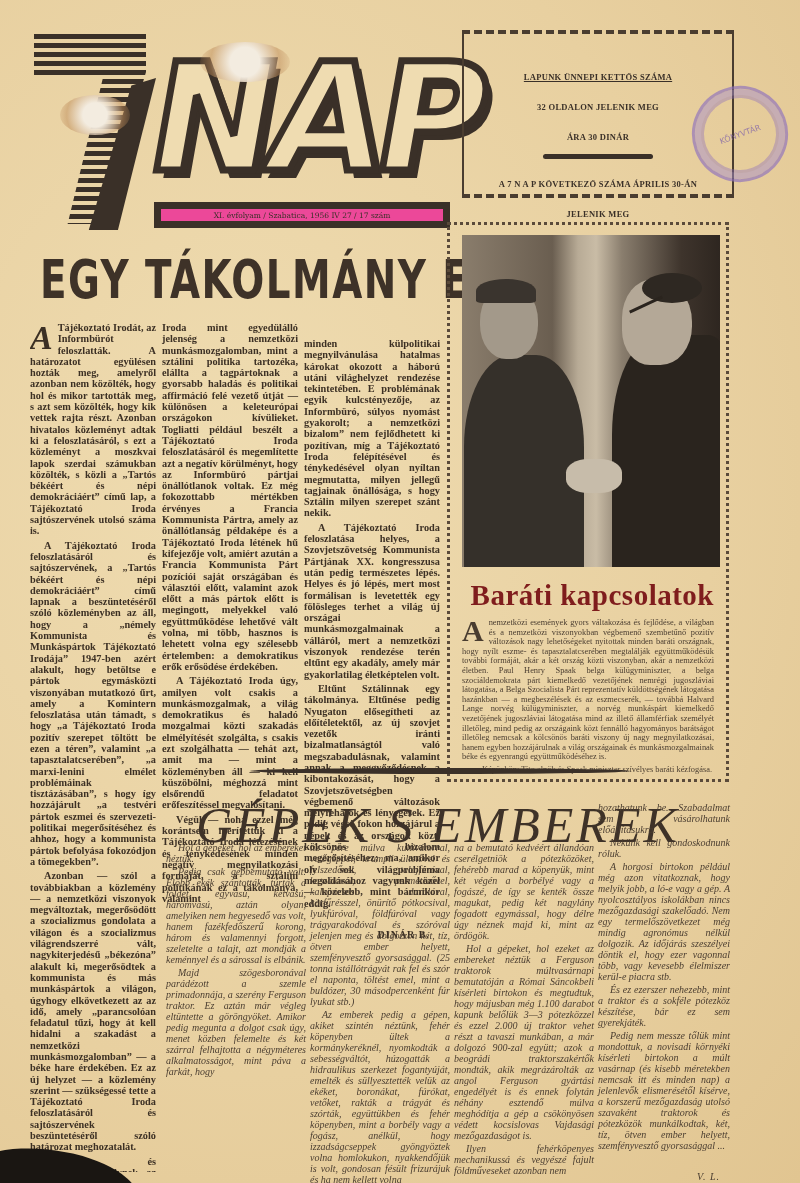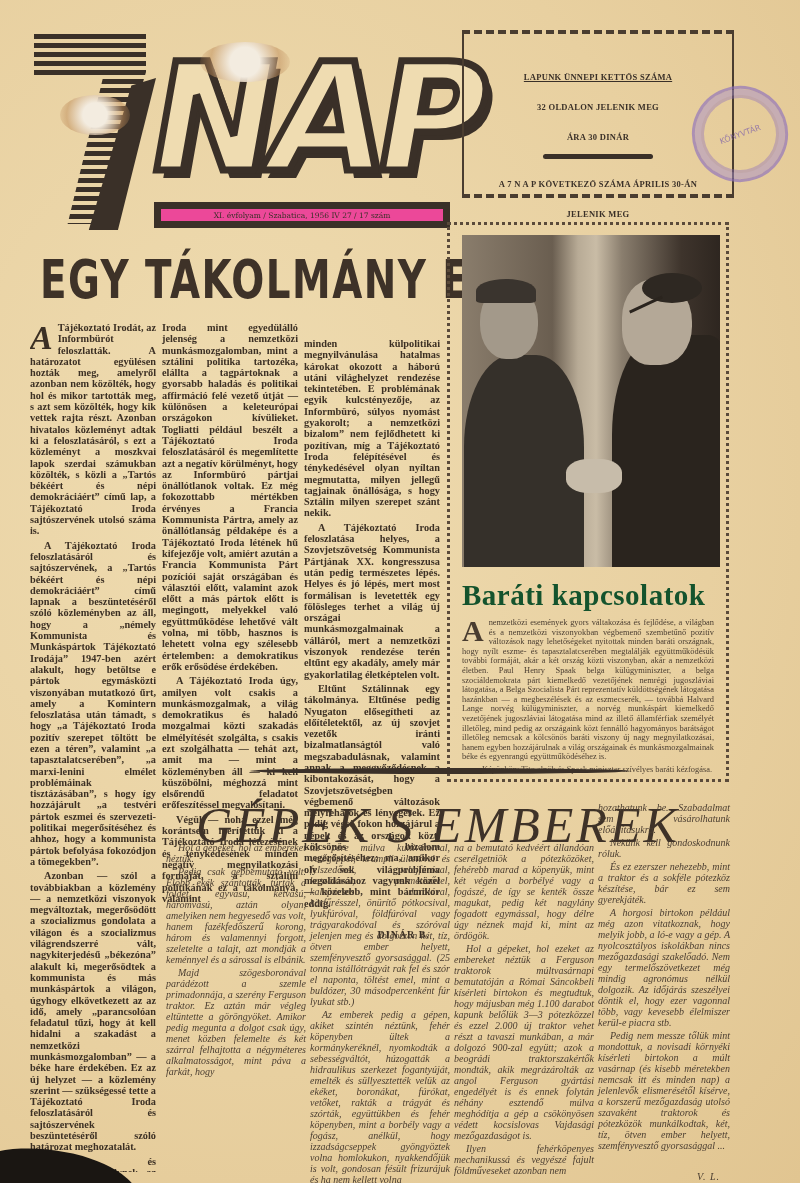--- a/index.html
+++ b/index.html
@@ -109,21 +109,21 @@
   .head-right {
     position: absolute; left: 160px; top: 44px; width: 70px; height: 86px;
     background: #b4a897; border-radius: 45% 50% 45% 40%;
   }
   .hair-right { position: absolute; left: 180px; top: 38px; width: 60px; height: 30px; background: #2e2822; border-radius: 50%; }
   .glasses { position: absolute; left: 166px; top: 68px; width: 36px; height: 3px; background: #2a241e; transform: rotate(-25deg); }
   .hands { position: absolute; left: 104px; top: 224px; width: 56px; height: 34px; background: #c7bcaa; border-radius: 40%; }
 
   .photo-title {
     font-family: "Liberation Serif", serif; font-weight: bold; font-size: 29px;
-    text-align: left; color: #14532d; margin-top: 12px; letter-spacing: 0.5px;
+    text-align: right; color: #7f1d1d; margin-top: 12px; letter-spacing: 0.5px;
   }
   .photo-caption {
     font-family: "Liberation Serif", serif; font-size: 8.4px; line-height: 9.6px;
     text-align: justify; color: #4a3d30; margin-top: 6px;
   }
   .photo-caption .dc { float: left; font-size: 30px; line-height: 26px; margin: 0 5px 0 0; font-weight: bold; }
   .photo-caption p.cap2 { text-indent: 20px; margin-top: 3px; }
 
   
   .divider {
@@ -233,19 +233,19 @@
   <p>Az emberek pedig a gépen, akiket szintén néztünk, fehér köpenyben ültek a kormánykeréknél, nyomkodták a sebességváltót, húzogatták a hidraulikus szerkezet fogantyúját, emelték és süllyesztették velük az ekéket, boronákat, fúrókat, vetőket, rakták a trágyát és szórták, együttükben és fehér köpenyben, mint a borbély vagy a fogász, anélkül, hogy izzadságcseppek gyöngyöztek volna homlokukon, nyakkendőjük is volt, gondosan fésült frizurájuk és ha nem kellett volna</p>
 </div>
 <div class="abs col-it a2c3">
   <p class="noind">na a bemutató kedvéért állandóan cserélgetniök a pótezközöket, fehérebb marad a köpenyük, mint két végén a borbélyé vagy a fogászé, de így se kenték össze magukat, pedig két nagylány fogadott egymással, hogy délre úgy néznek majd ki, mint az ördögök.</p>
   <p>Hol a gépeket, hol ezeket az embereket néztük a Ferguson traktorok múltvasárnapi bemutatóján a Római Sáncokbeli kísérleti birtokon és megtudtuk, hogy májusban még 1.100 darabot kapunk belőlük 3—3 pótezközzel és ezzel 2.000 új traktor vehet részt a tavaszi munkában, a már dolgozó 900-zal együtt; azok a beográdi traktorszakértők mondták, akik megrázárolták az angol Ferguson gyártási engedélyét is és ennek folytán néhány esztendő múlva meghódítja a gép a csökönyösen védett kocsislovas Vajdasági mezőgazdaságot is.</p>
   <p>Ilyen fehérköpenyes mechanikussá és vegyészé fajult földműveseket azonban nem</p>
 </div>
 <div class="abs col-it a2c4">
   <p class="noind">hozathatunk be. Szabadalmat sem vásárolhatunk előállításukra.</p>
   <p>Nekünk kell gondoskodnunk róluk.</p>
+  <p>A horgosi birtokon például még azon vitatkoznak, hogy melyik jobb, a ló-e vagy a gép. A nyolcosztályos iskolákban nincs mezőgazdasági szakelőadó. Nem egy termelőszövetkezet még mindig agronómus nélkül dolgozik. Az időjárás szeszélyei döntik el, hogy ezer vagonnal több, vagy kevesebb élelmiszer kerül-e piacra stb.</p>
   <p>És ez ezerszer nehezebb, mint a traktor és a sokféle pótezköz készítése, bár ez sem gyerekjáték.</p>
-  <p>A horgosi birtokon például még azon vitatkoznak, hogy melyik jobb, a ló-e vagy a gép. A nyolcosztályos iskolákban nincs mezőgazdasági szakelőadó. Nem egy termelőszövetkezet még mindig agronómus nélkül dolgozik. Az időjárás szeszélyei döntik el, hogy ezer vagonnal több, vagy kevesebb élelmiszer kerül-e piacra stb.</p>
   <p>Pedig nem messze tőlük mint mondottuk, a novisadi környéki kísérleti birtokon a múlt vasárnap (és kisebb méretekben nemcsak itt és minden nap) a jelenlevők elismerésétől kísérve, a korszerű mezőgazdaság utolsó szavaként traktorok és pótezközök munkálkodtak, két, tíz, ötven ember helyett, szemfényvesztő gyorsasággal ...</p>
   <div class="byline">V. L.</div>
 </div>
 
 <div class="abs shadow-corner"></div>
 
 </body></html>

